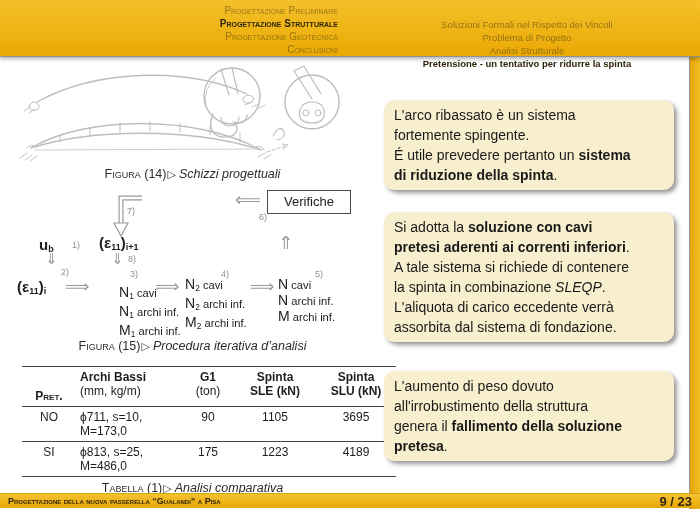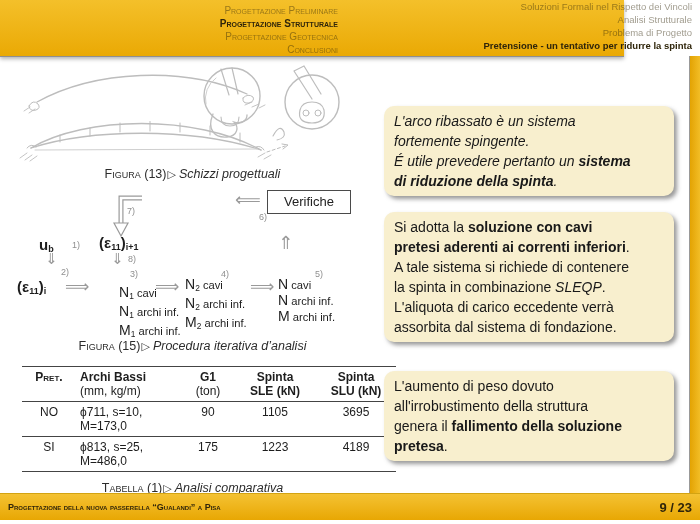--- a/index.html
+++ b/index.html
@@ -1,33 +1,33 @@
 <!DOCTYPE html>
 <html><head>
 <meta charset="utf-8">
 <style>
   html,body{margin:0;padding:0;background:#555;}
   .slide{position:relative;width:700px;height:524px;background:#ffffff;overflow:hidden;
          font-family:"Liberation Sans",sans-serif;color:#222;}
 
   
-  .header{position:absolute;left:0;top:0;width:624px;height:56px;
+  .header{position:absolute;left:0;top:0;width:700px;height:56px;
           background:linear-gradient(#f4c02a,#eaa904);
           border-bottom:1px solid #8f8f8f;box-shadow:0 2px 4px rgba(0,0,0,.30);z-index:6;}
   .hnav-left{position:absolute;left:0;top:4px;width:338px;text-align:right;
              font-variant:small-caps;font-size:10px;line-height:13px;color:rgba(51,40,10,.47);}
-  .hnav-right{position:absolute;left:362px;top:0;width:330px;text-align:right;
+  .hnav-right{position:absolute;left:362px;top:18px;width:330px;text-align:center;
               font-size:9.5px;line-height:13px;color:rgba(51,40,10,.47);}
   .hnav-left div,.hnav-right div{white-space:nowrap;cursor:pointer;}
   .nav-active{color:#2f250a;font-weight:bold;}
 
   
   .rstrip{position:absolute;right:0;top:56px;width:10px;height:453px;
           background:linear-gradient(90deg,#e3a303,#f2bd26);border-left:1px solid #999;z-index:5;}
-  .footer{position:absolute;left:0;bottom:4px;width:700px;height:27px;
+  .footer{position:absolute;left:0;bottom:16px;width:700px;height:15px;
           background:linear-gradient(#f4c233,#e8a703);border-top:1px solid #d3a312;
           display:flex;justify-content:space-between;align-items:center;
           padding:0 8px;box-sizing:border-box;z-index:7;}
   .footer .ftitle{font-variant:small-caps;font-weight:bold;font-size:9px;color:#30250a;white-space:nowrap;}
   .footer .fpage{font-weight:bold;font-size:13px;color:#30250a;}
 
   
   .caption{position:absolute;left:15px;width:355px;text-align:center;font-size:12.5px;color:#2c2c2c;}
   .caption .sc{font-variant:small-caps;}
   .caption .mk{padding:0 3px 0 1px;font-size:11px;}
@@ -48,21 +48,21 @@
   .b{font-weight:bold;} .i{font-style:italic;}
 
   
   .ctable{position:absolute;left:22px;top:366px;border-collapse:collapse;font-size:12px;color:#1d1d1d;}
   .ctable th,.ctable td{padding:3px 4px;vertical-align:top;font-weight:normal;}
   .ctable thead th{font-weight:bold;border-top:1.5px solid #444;border-bottom:1px solid #444;}
   .ctable td{border-bottom:1px solid #444;}
   .ctable tr:last-child td{border-bottom:1.5px solid #444;}
   .ctable .c{text-align:center;} .ctable .l{text-align:left;}
   .ctable div{line-height:14px;white-space:nowrap;}
-  .th-sc{font-variant:small-caps;}
+  .th-sc{font-variant:small-caps;margin-top:19px;}
   .w1{width:46px;} .w2{width:98px;} .w3{width:44px;} .w4{width:74px;} .w5{width:72px;}
 
   
   .note{position:absolute;left:384px;width:290px;box-sizing:border-box;
         background:#f8efce;border-radius:10px;padding:5px 10px;
         box-shadow:3px 3px 4px rgba(70,70,70,.55);
         font-size:14px;line-height:20px;color:#191919;white-space:nowrap;}
 
   .sketch{position:absolute;left:15px;top:62px;}
 </style>
@@ -73,22 +73,22 @@
 
   <div class="header">
     <div class="hnav-left">
       <div>Progettazione Preliminare</div>
       <div class="nav-active">Progettazione Strutturale</div>
       <div>Progettazione Geotecnica</div>
       <div>Conclusioni</div>
     </div>
     <div class="hnav-right">
       <div>Soluzioni Formali nel Rispetto dei Vincoli</div>
+      <div>Problema di Progetto</div>
       <div>Analisi Strutturale</div>
-      <div>Problema di Progetto</div>
       <div class="nav-active">Pretensione - un tentativo per ridurre la spinta</div>
     </div>
   </div>
 
   <div class="rstrip"></div>
 
   <svg class="sketch" width="355" height="102" viewBox="0 0 355 102">
     <g stroke="#bdbdbd" stroke-width="1.3" fill="none" stroke-linecap="round">
 
       <path d="M22 40 C 80 8, 170 4, 232 32"></path>
@@ -118,21 +118,21 @@
 
       <circle cx="297" cy="40" r="27" stroke-width="1.4"></circle>
       <path d="M279 9 L 297 37 M 289 4 L 306 32 M 279 9 L 289 4" stroke-width="1.2"></path>
       <path d="M285 48 q -3 13 12 13 q 14 0 12 -13 q -2 -8 -12 -8 q -10 0 -12 8" stroke-width="1.2"></path>
       <circle cx="291" cy="51" r="3" stroke-width="1"></circle>
       <circle cx="303" cy="51" r="3" stroke-width="1"></circle>
     </g>
   </svg>
 
   <div class="caption" style="top:167px;">
-    <span class="sc">Figura (13)</span><span class="mk">▷</span><span class="ti">Schizzi progettuali</span>
+    <span class="sc">Figura (14)</span><span class="mk">▷</span><span class="ti">Schizzi progettuali</span>
   </div>
 
   <div class="flow">
 
     <svg class="fc" style="left:94px;top:4px;" width="34" height="46" viewBox="0 0 34 46">
       <path d="M33 4 H12 V29" stroke="#9a9a9a" stroke-width="5" fill="none"></path>
       <path d="M33 4 H12 V29" stroke="#ffffff" stroke-width="2.6" fill="none"></path>
       <path d="M5 29 h14 l-7 13 z" fill="#ffffff" stroke="#9a9a9a" stroke-width="1.2"></path>
     </svg>
     <div class="fc fc-lab" style="left:112px;top:16px;">7)</div>
@@ -232,21 +232,21 @@
             <div>4189</div>
           </td>
       </tr>
     </tbody>
   </table>
 
   <div class="caption" style="top:481px;">
     <span class="sc">Tabella (1)</span><span class="mk">▷</span><span class="ti">Analisi comparativa</span>
   </div>
 
-  <div class="note" style="top:106px;font-style:italic;"><span>L'arco ribassato è un sistema</span><br><span>fortemente spingente.</span><br><span>É utile prevedere pertanto un </span><span class="b">sistema</span><br><span class="b">di riduzione della spinta</span><span>.</span></div>
+  <div class="note" style="top:100px;"><span>L'arco ribassato è un sistema</span><br><span>fortemente spingente.</span><br><span>É utile prevedere pertanto un </span><span class="b">sistema</span><br><span class="b">di riduzione della spinta</span><span>.</span></div>
   <div class="note" style="top:212px;"><span>Si adotta la </span><span class="b">soluzione con cavi</span><br><span class="b">pretesi aderenti ai correnti inferiori</span><span>.</span><br><span>A tale sistema si richiede di contenere</span><br><span>la spinta in combinazione </span><span class="i">SLEQP</span><span>.</span><br><span>L'aliquota di carico eccedente verrà</span><br><span>assorbita dal sistema di fondazione.</span></div>
   <div class="note" style="top:371px;"><span>L'aumento di peso dovuto</span><br><span>all'irrobustimento della struttura</span><br><span>genera il </span><span class="b">fallimento della soluzione</span><br><span class="b">pretesa</span><span>.</span></div>
 
   <div class="footer">
     <span class="ftitle">Progettazione della nuova passerella “Gualandi” a Pisa</span>
     <span class="fpage">9 / 23</span>
   </div>
 
 </div>
 

